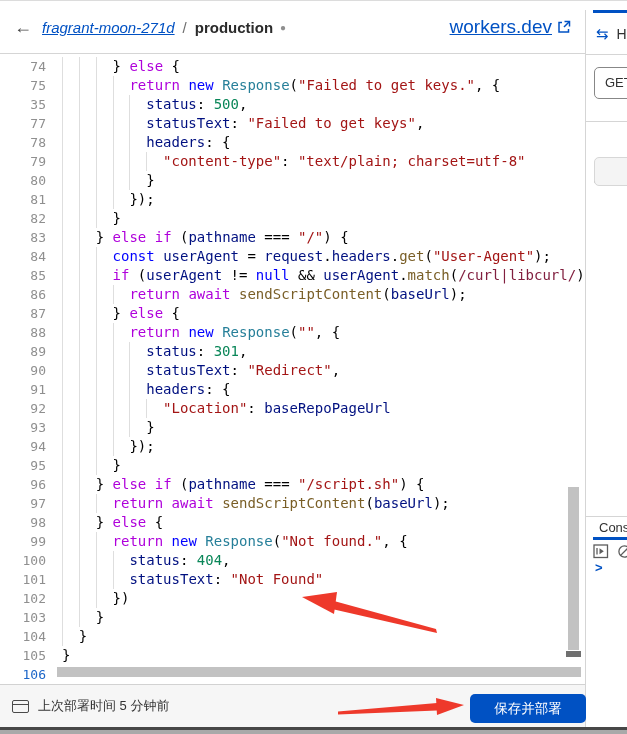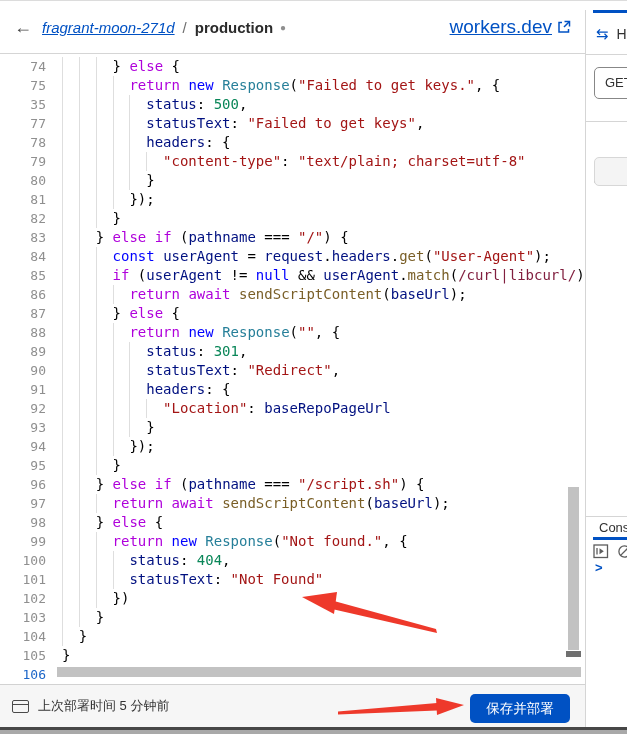--- a/index.html
+++ b/index.html
@@ -53,21 +53,21 @@
   .cicon1{position:absolute;left:7px;top:534px;cursor:pointer;}
   .cicon2{position:absolute;left:31px;top:534px;cursor:pointer;}
   .prompt{position:absolute;left:9px;top:550px;color:#0051c3;font-weight:bold;font-size:13px;cursor:text;}
 
   
   .bottombar{position:absolute;left:0;top:684px;width:585px;height:43px;background:#f6f6f6;
              border-top:1px solid #d2d2d2;display:flex;align-items:center;padding:0 12px;box-sizing:border-box;}
   .winicon{width:15px;height:11px;border:1.5px solid #4a4a4a;border-radius:2px;position:relative;margin-right:9px;}
   .winicon:after{content:"";position:absolute;left:0;right:0;top:3px;height:1.5px;background:#4a4a4a;}
   .deploy-lbl{font-size:13px;color:#333;}
-  .deploy-btn{position:absolute;left:470px;top:9px;width:100px;height:29px;background:#0051c3;border:none;
+  .deploy-btn{position:absolute;left:470px;top:9px;width:116px;height:29px;background:#0051c3;border:none;
               border-radius:5px;color:#fff;font-size:13.5px;font-family:"Liberation Sans",sans-serif;cursor:pointer;}
   .taskbar-dark{position:absolute;left:0;top:727px;width:627px;height:3px;background:#474747;}
   .taskbar-gray{position:absolute;left:0;top:730px;width:627px;height:4px;background:#a9a9a9;}
 
   .annot{position:absolute;left:0;top:0;width:627px;height:734px;pointer-events:none;z-index:50;}
 </style>
 <style>.tk-kw1{color:#AF00DB;}.tk-kw2{color:#0000FF;margin-top:8px;}.tk-cls{color:#267F99;}.tk-fn{color:#795E26;}.tk-str{color:#A31515;}.tk-num{color:#098658;}.tk-rgx{color:#811F3F;}.tk-id{color:#001080;}.tk-pl{color:#000000;}</style></head>
 <body>
 
 <div class="app">

